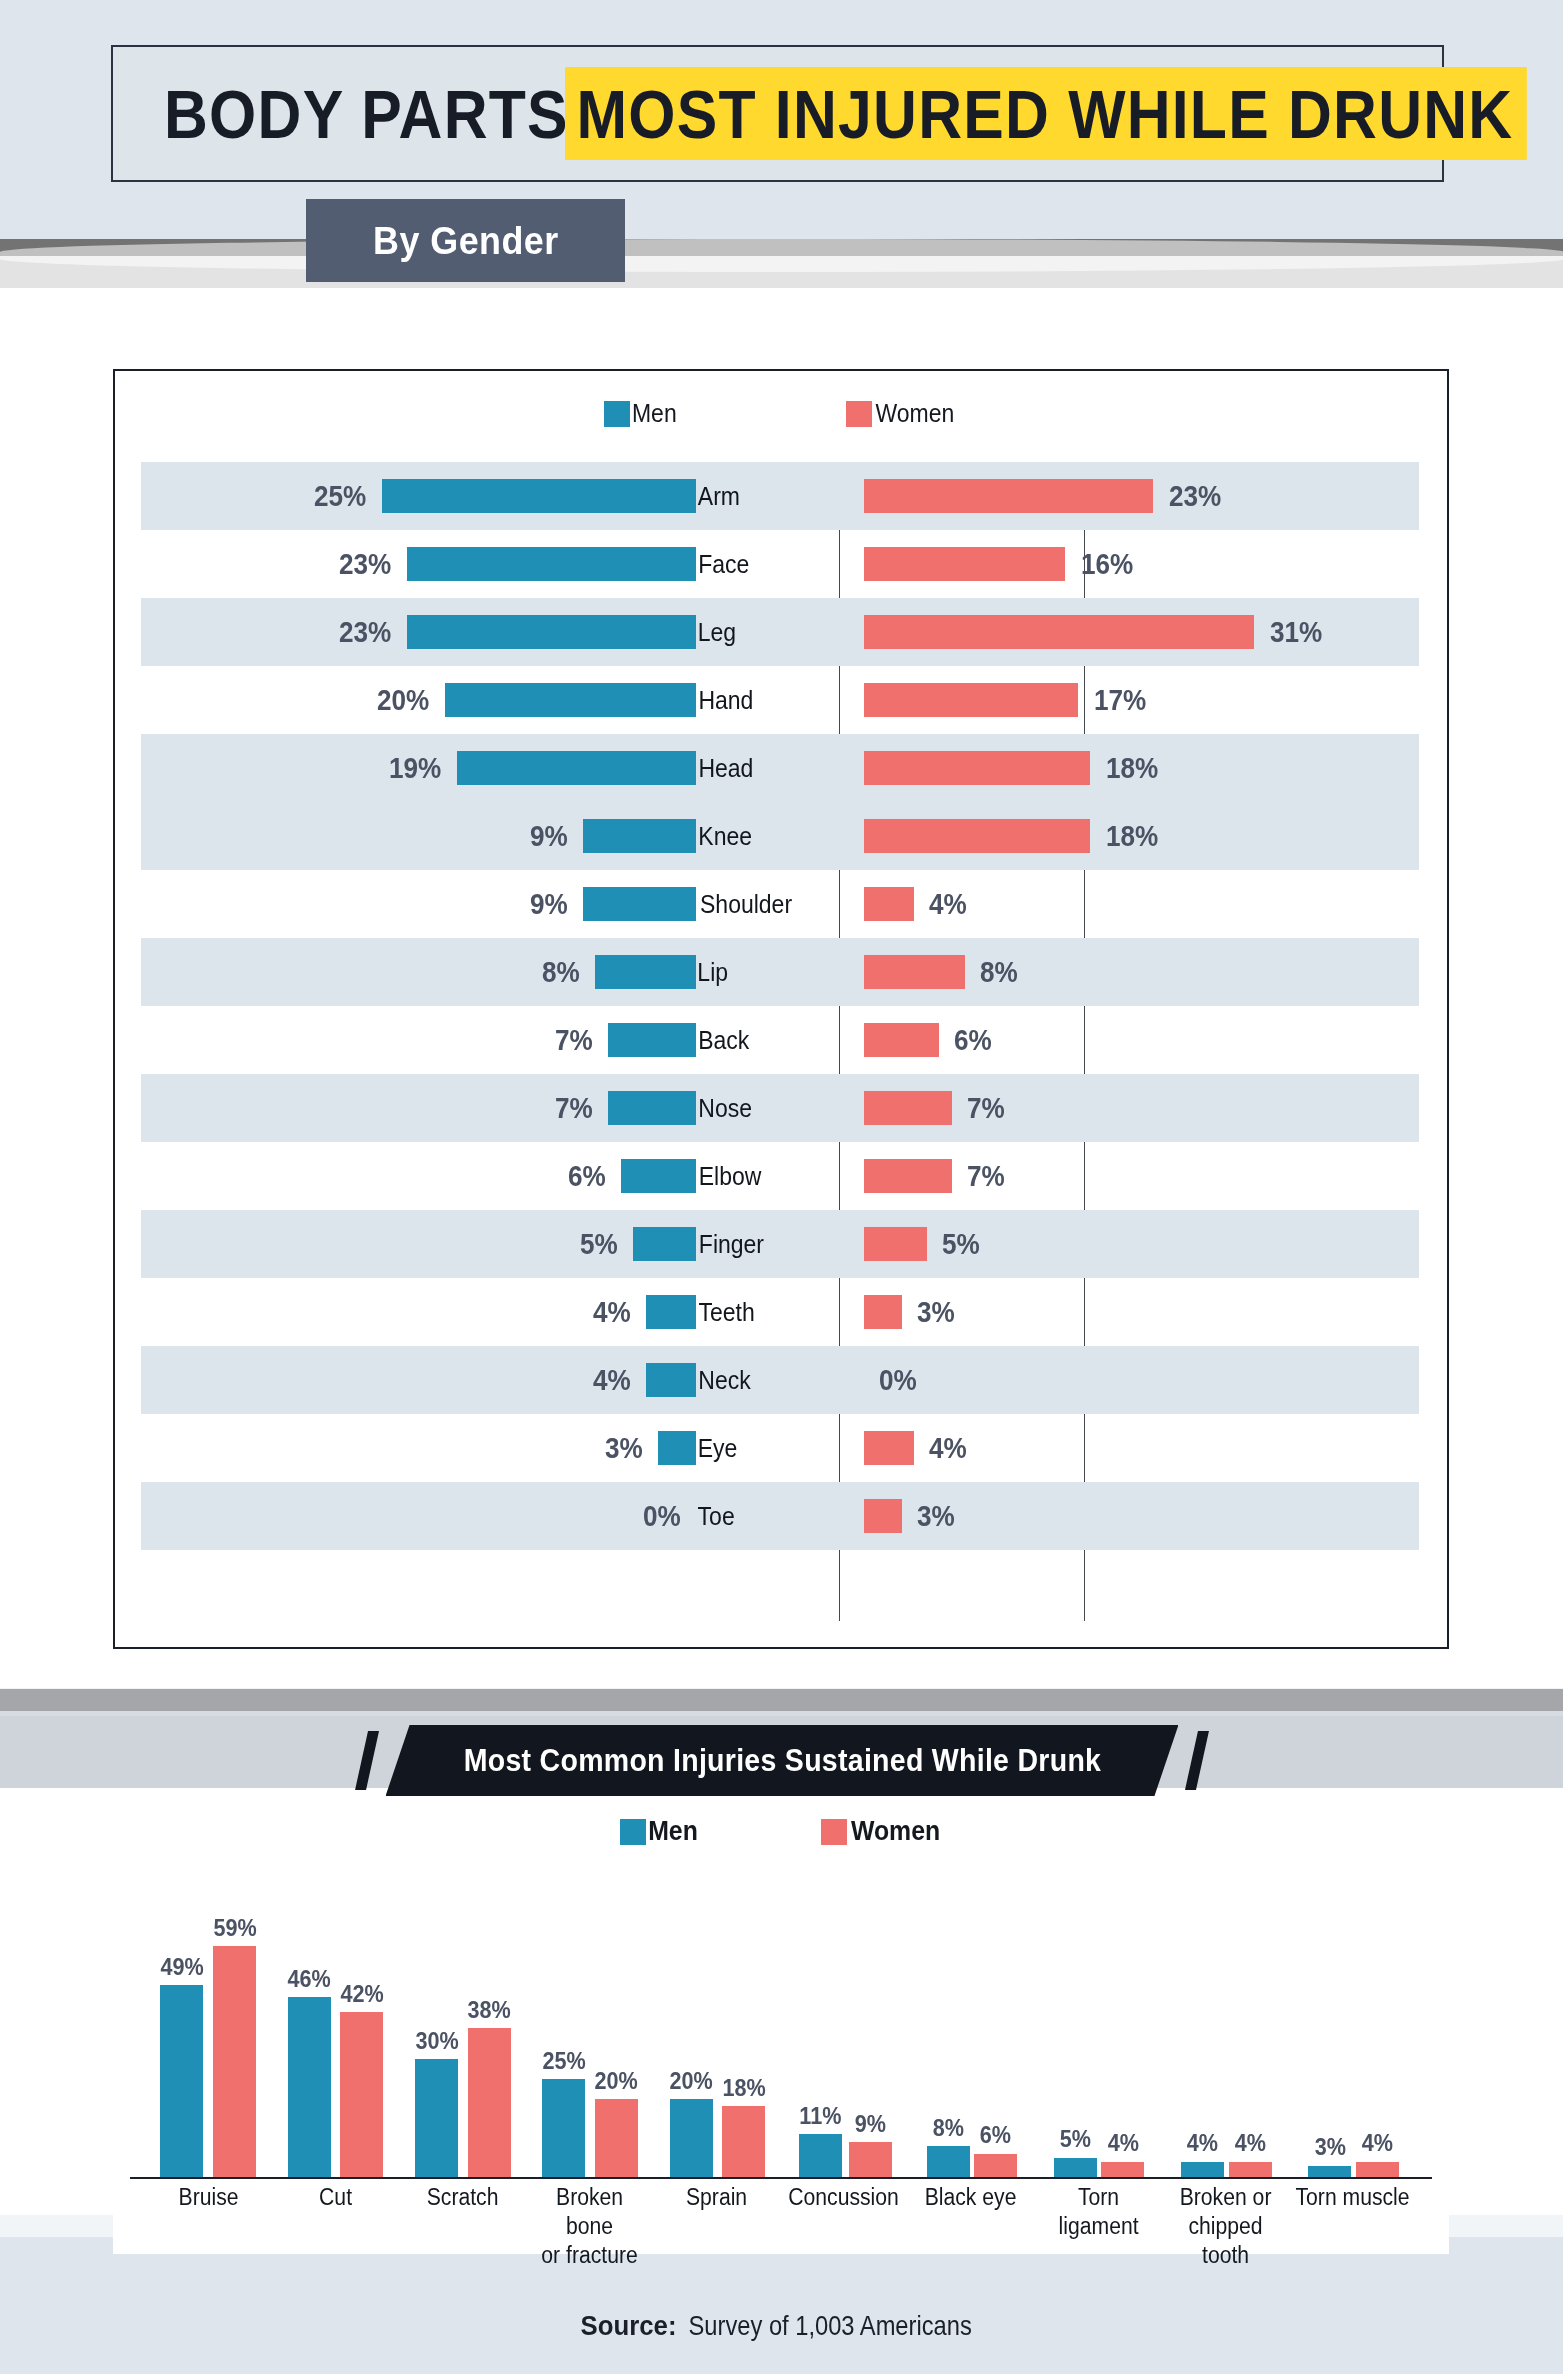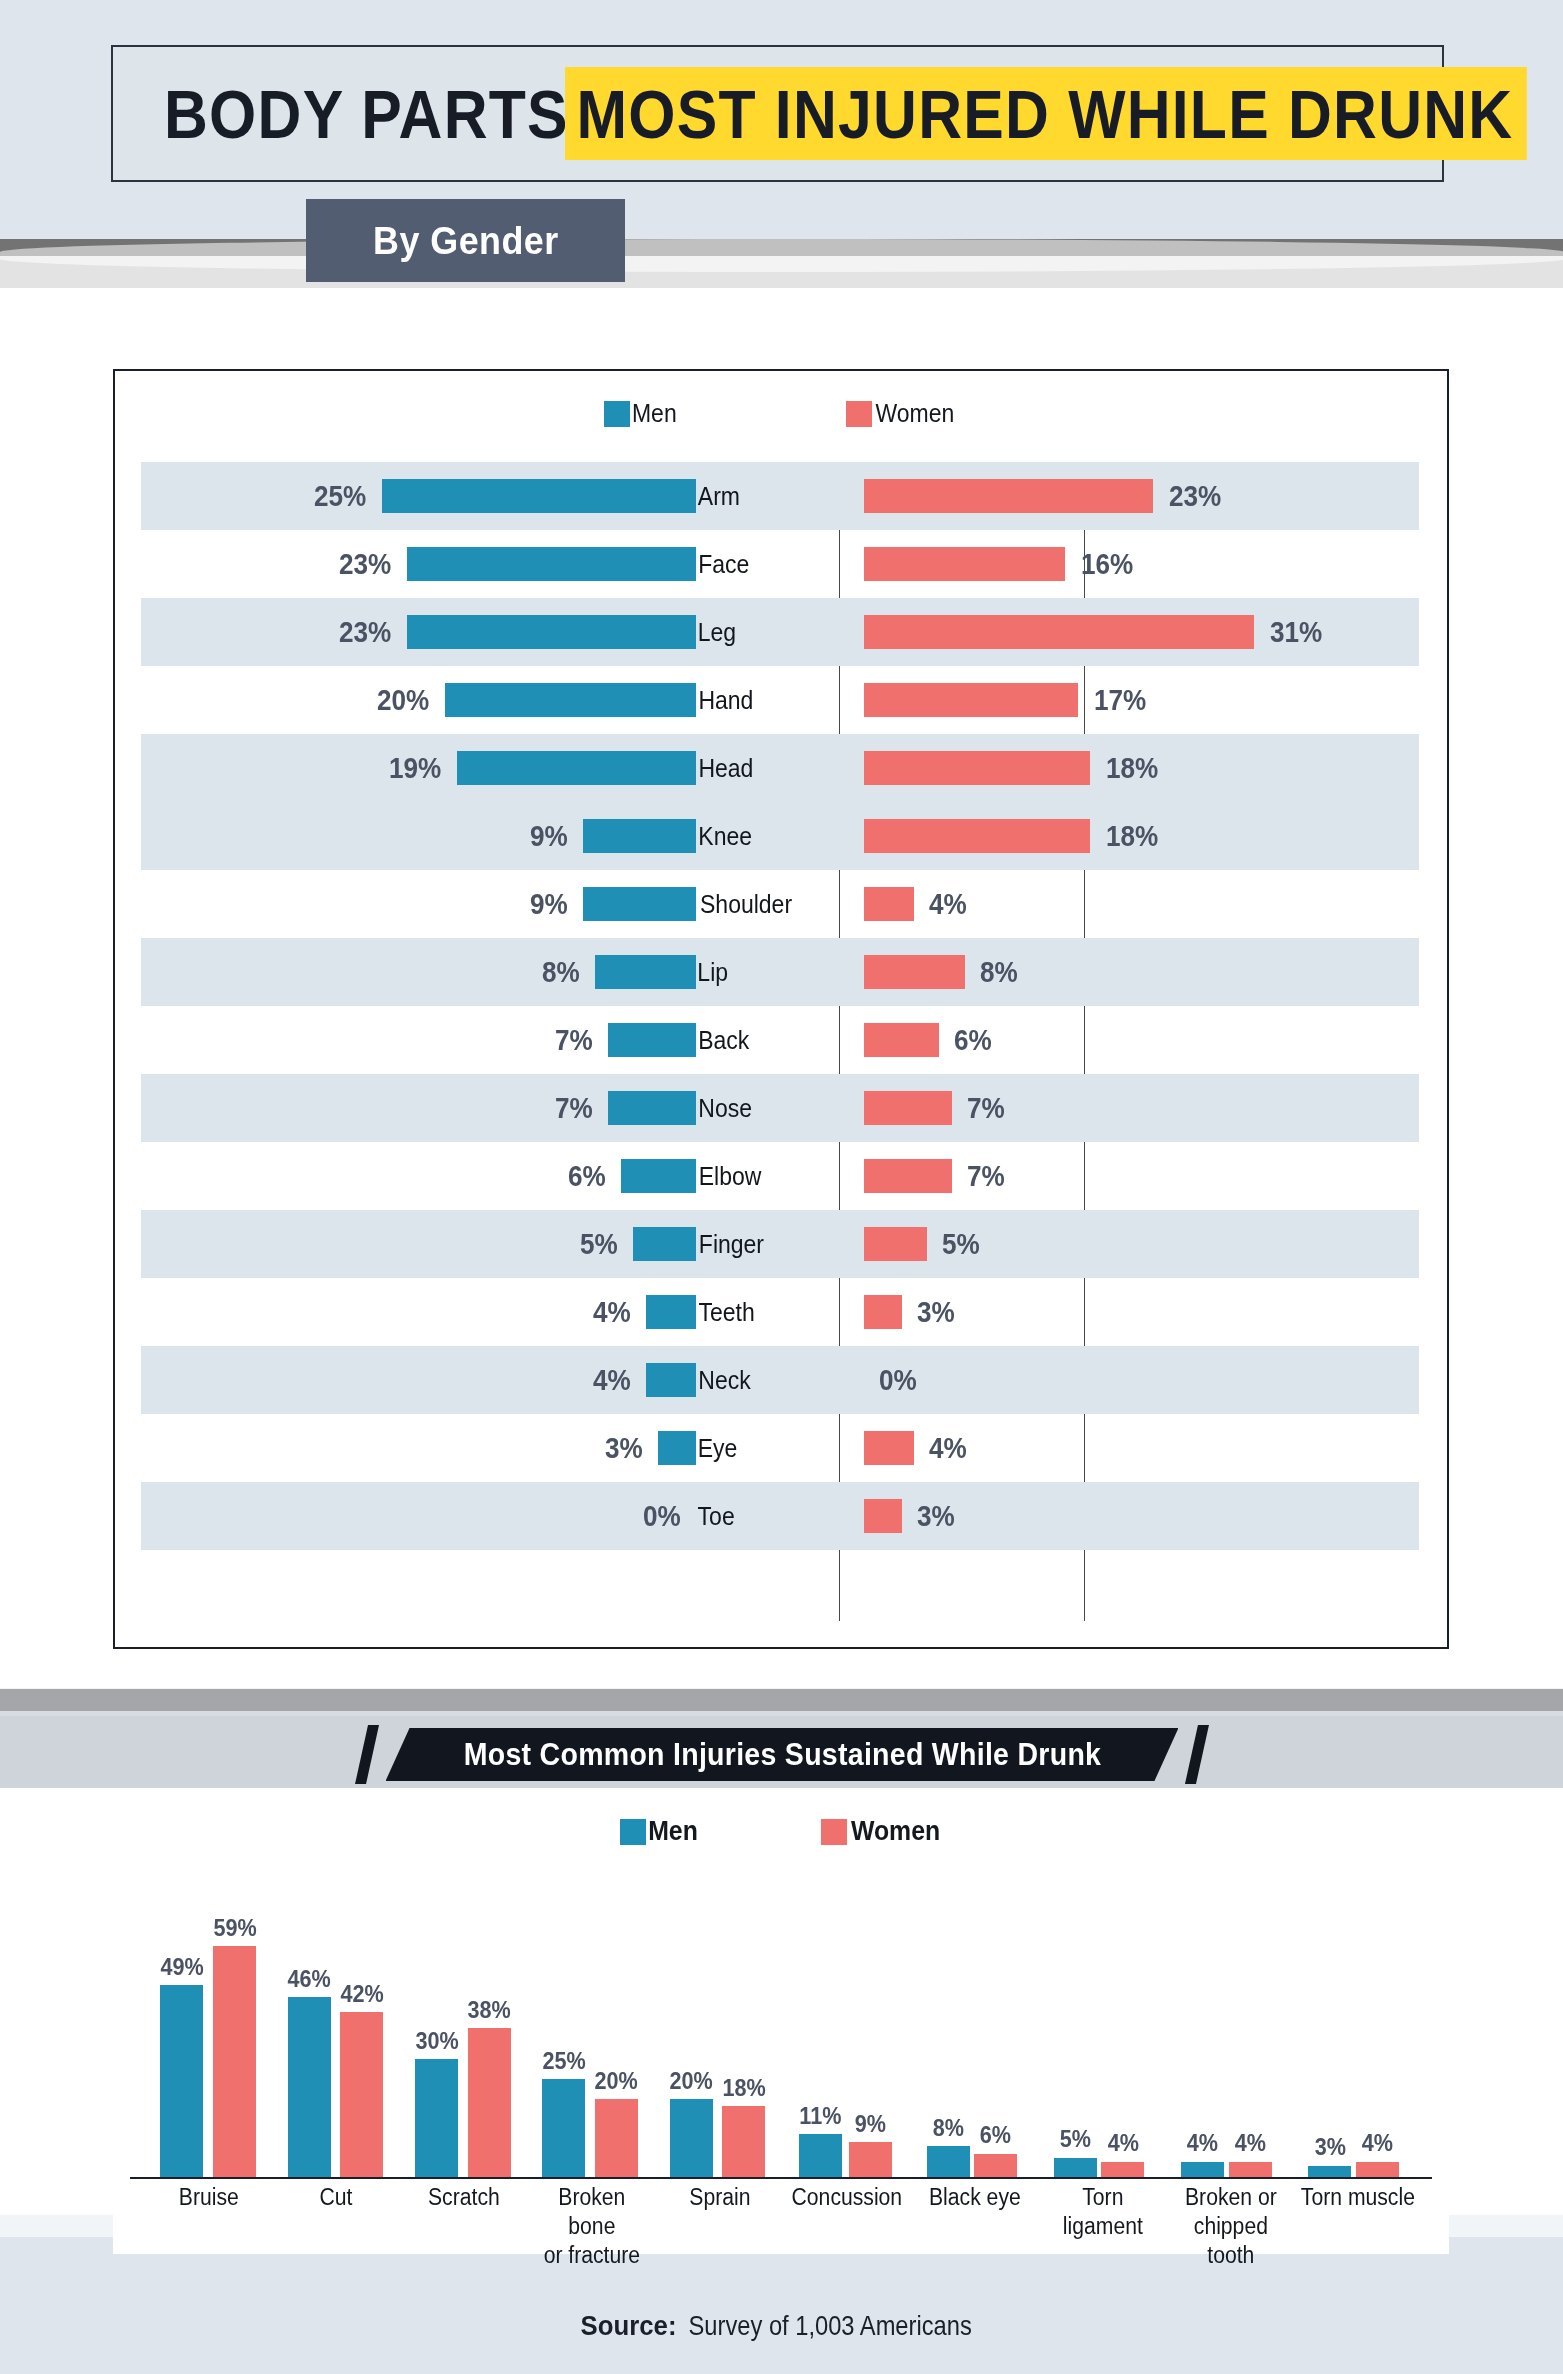--- a/index.html
+++ b/index.html
@@ -198,21 +198,21 @@
   #banner {
     position: absolute;
     left: 0; top: 0; width: 100%;
     display: flex;
     justify-content: center;
     align-items: center;
   }
   .banner-shape {
     position: relative;
     background: #12161e;
-    height: 53px;
+    height: 71px;
     display: flex;
     align-items: center;
     justify-content: center;
     padding: 0 50px;
     clip-path: polygon(24px 0, 100% 0, calc(100% - 24px) 100%, 0 100%);
   }
   .banner-shape span {
     font-family: "Liberation Sans Narrow", "Liberation Sans", sans-serif;
     font-size: 31px;
     font-weight: 700;
@@ -276,21 +276,21 @@
     transform: scaleX(0.9);
     margin-bottom: 4.6px;
     white-space: nowrap;
   }
   .bar-rect { width: 43px; }
   .bar-rect.men   { background: #1f8fb5; }
   .bar-rect.women { background: #f0706e; }
 
   #x-labels {
     position: absolute;
-    left: 16.7px; right: 12px; top: 319px;
+    left: 16.7px; right: 18px; top: 319px;
     display: flex;
     justify-content: space-between;
     padding: 0 15px;
   }
   .xlab {
     flex: 1;
     text-align: center;
     font-family: "Liberation Sans Narrow", "Liberation Sans", sans-serif;
     font-size: 23px;
     color: #12161d;

